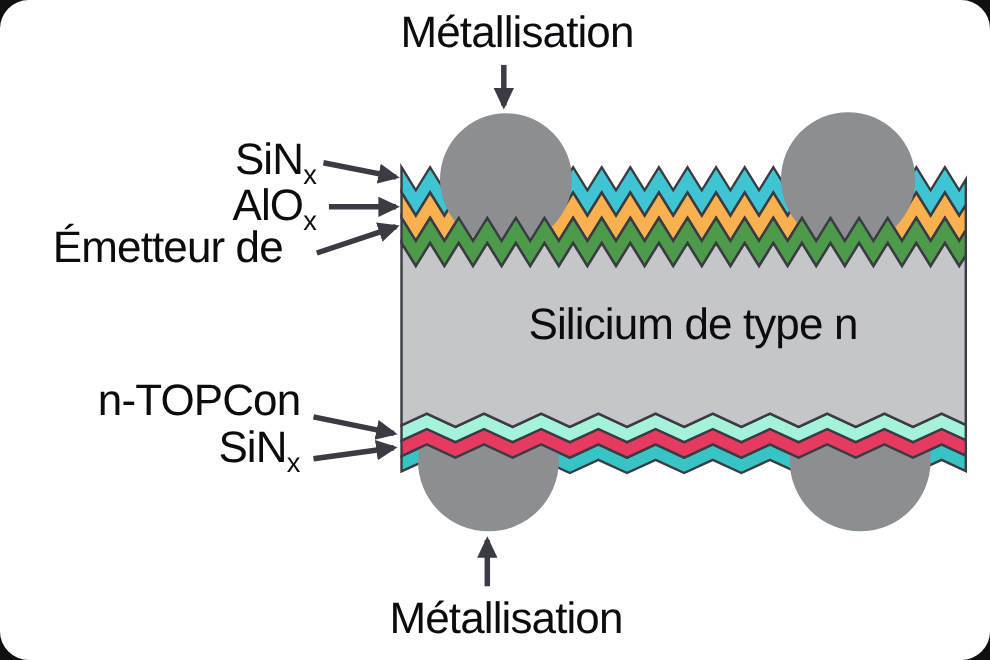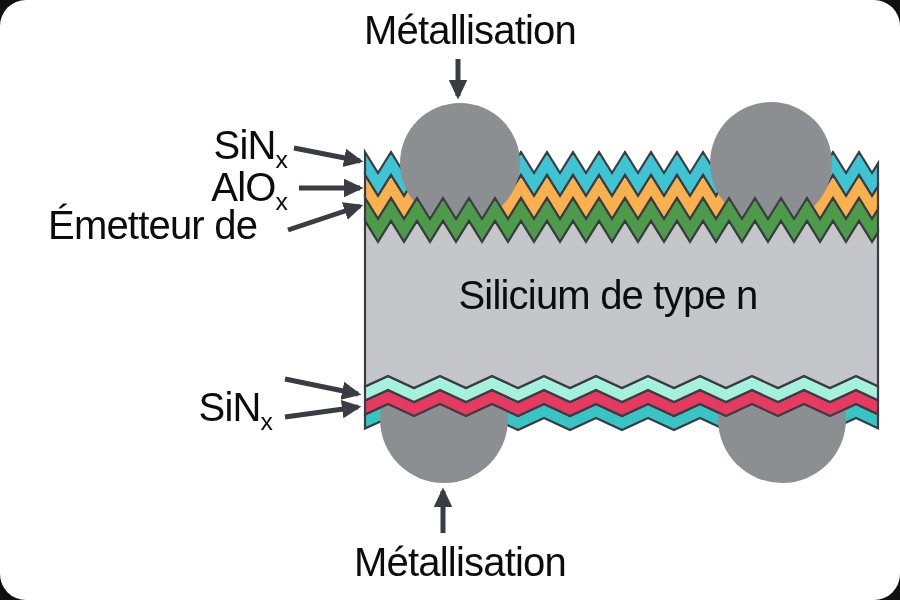--- a/index.html
+++ b/index.html
@@ -55,20 +55,21 @@
   </svg>
 
   <div class="lbl center" style="left:470px;top:8px">Métallisation</div>
 
   <div class="lbl" style="right:612px;top:123px"><span>SiN</span><sub>x</sub></div>
 
   <div class="lbl" style="left:48px;top:203px">Émetteur de</div>
 
   <div class="lbl" style="right:612px;top:165px"><span>AlO</span><sub>x</sub></div>
 
+  <div class="lbl" style="right:627px;top:342px">n-TOPCon</div>
 
   <div class="lbl" style="right:627px;top:385px"><span>SiN</span><sub>x</sub></div>
 
-  <div class="lbl center" style="left:608px;top:273px">Silicium de type n</div>
+  <div class="lbl center" style="left:630px;top:273px">Silicium de type n</div>
 
   <div class="lbl center" style="left:460px;top:540px">Métallisation</div>
 
 </div>
 
 </body></html>

